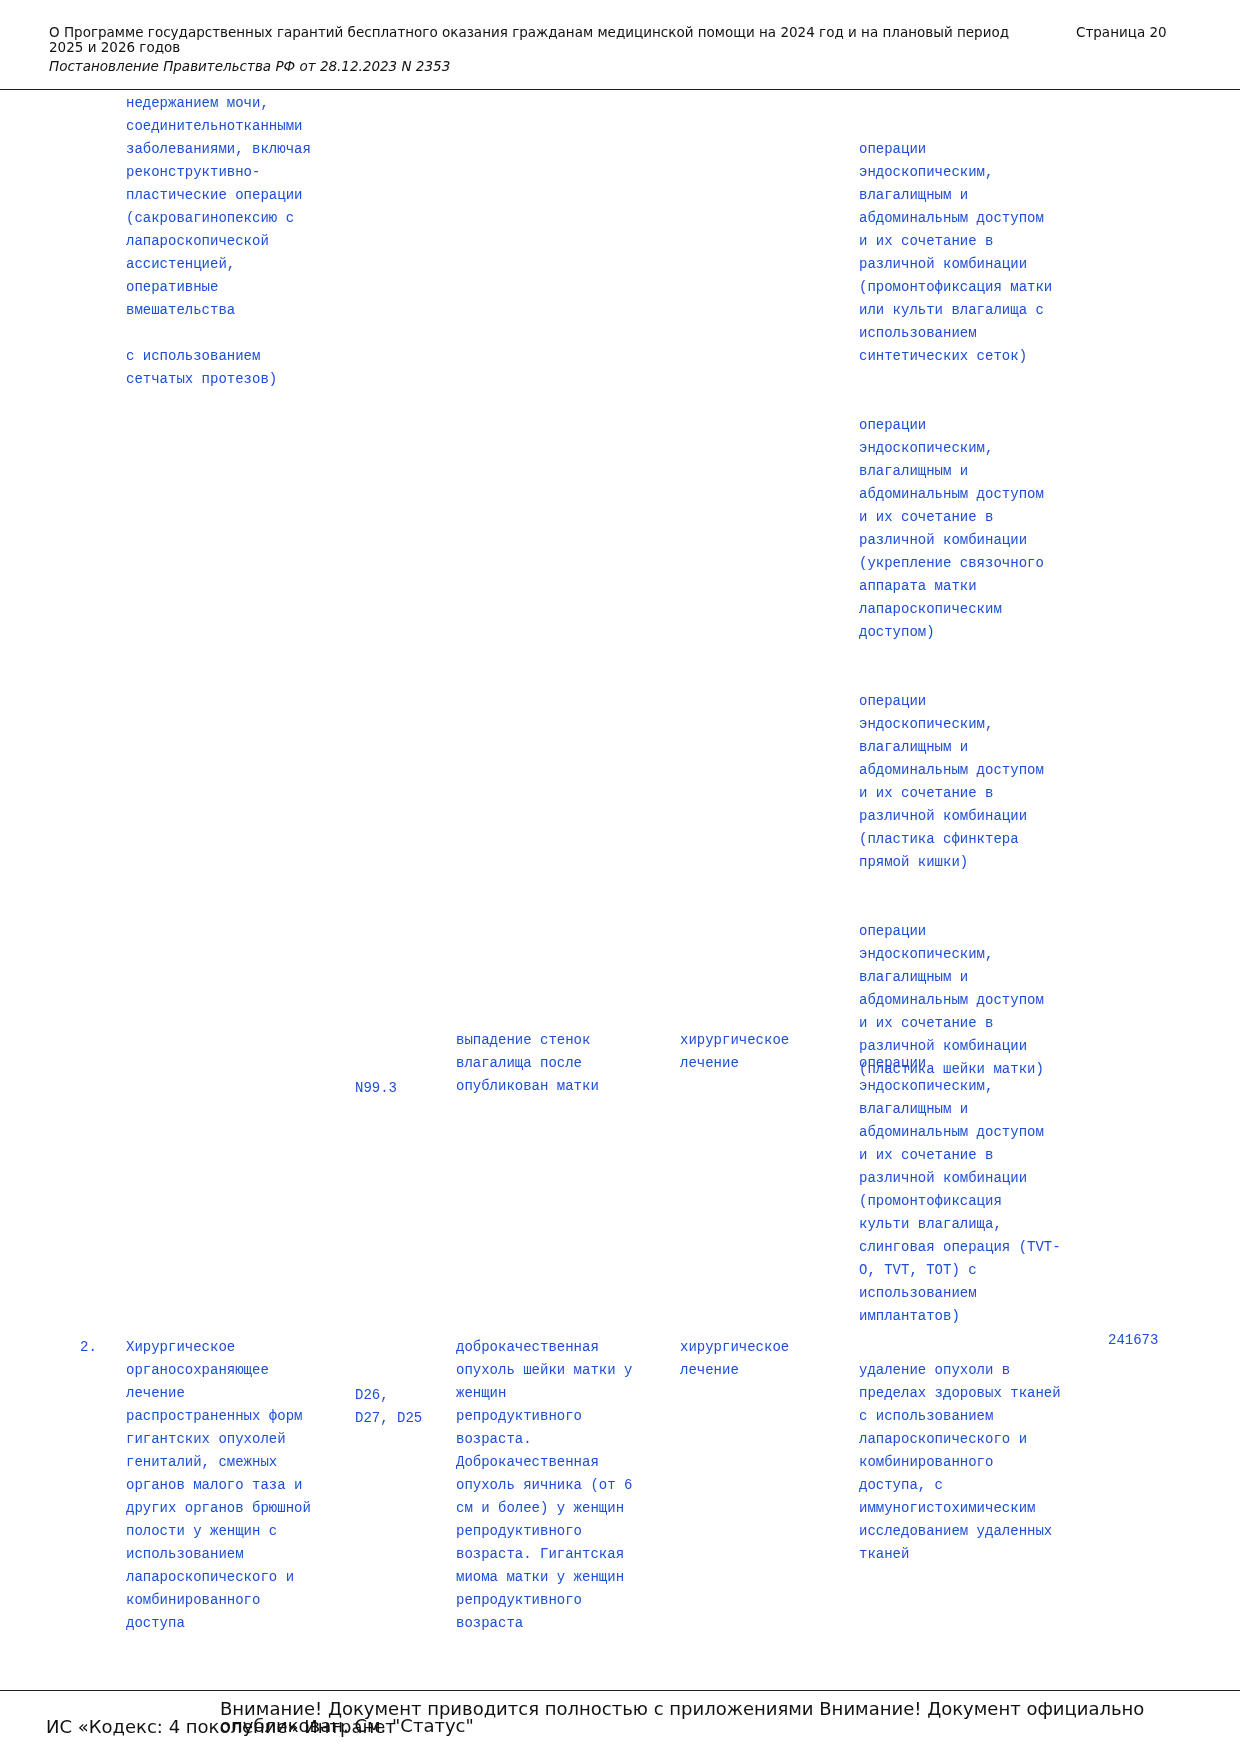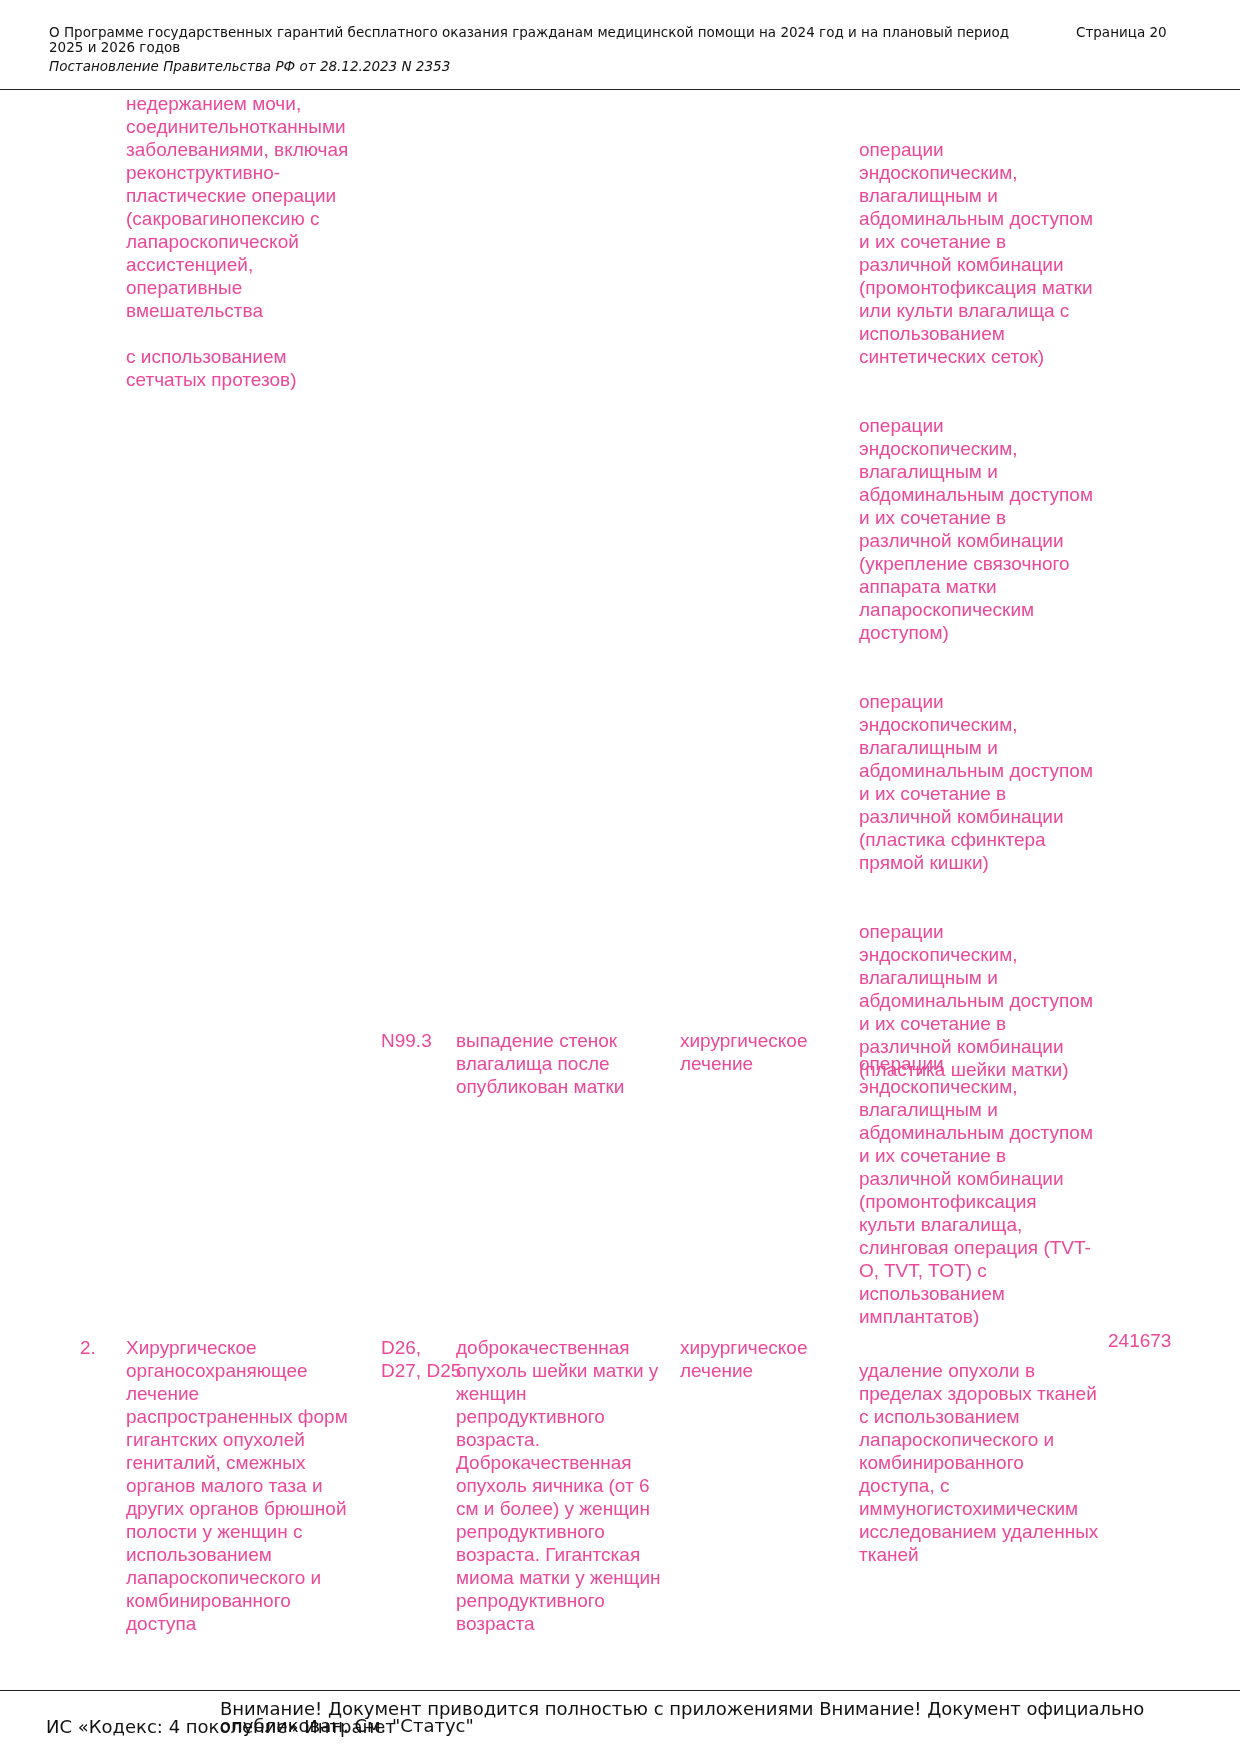--- a/index.html
+++ b/index.html
@@ -4,24 +4,24 @@
 <style>
   html, body { margin: 0; padding: 0; background: #ffffff; }
   body { width: 1240px; height: 1755px; position: relative; overflow: hidden; color: #000; }
   .hdr { position: absolute; font-family: "DejaVu Sans", sans-serif; font-size: 13.5px; line-height: 15px; color: #111; }
   #hdr-title { left: 49px; top: 25px; width: 990px; }
   #hdr-page { left: 1076px; top: 25px; }
   #hdr-sub { left: 49px; top: 59px; font-style: italic; text-align: center; }
   .rule { position: absolute; left: 0; width: 1240px; height: 1px; background: #222; }
   #rule-top { top: 89px; }
   #rule-bottom { top: 1690px; }
-  .cell { position: absolute; font-family: Liberation Sans, sans-serif; font-size: 19px; line-height: 23px; color: #ec4899; white-space: pre-line; }
+  .cell { position: absolute; font-family: Liberation Mono, monospace; font-size: 14px; line-height: 23px; color: #1d4ed8; white-space: pre-line; }
   .c-num { left: 80px; }
   .c-name { left: 126px; width: 230px; }
-  .c-code { left: 381px; width: 85px; }
+  .c-code { left: 355px; width: 85px; margin-top: 48px; }
   .c-model { left: 456px; width: 220px; }
   .c-type { left: 680px; width: 160px; }
   .c-method { left: 846px; width: 250px; margin-left: 13px; }
   .c-cost { left: 1108px; }
   .block { margin-bottom: 23px; }
   .block:last-child { margin-bottom: 0; }
   .ftr { position: absolute; font-family: "DejaVu Sans", sans-serif; font-size: 18px; line-height: 17px; color: #111; }
   #ftr-notice { left: 220px; top: 1700px; }
   #ftr-system { left: 46px; top: 1718px; }
 </style>

